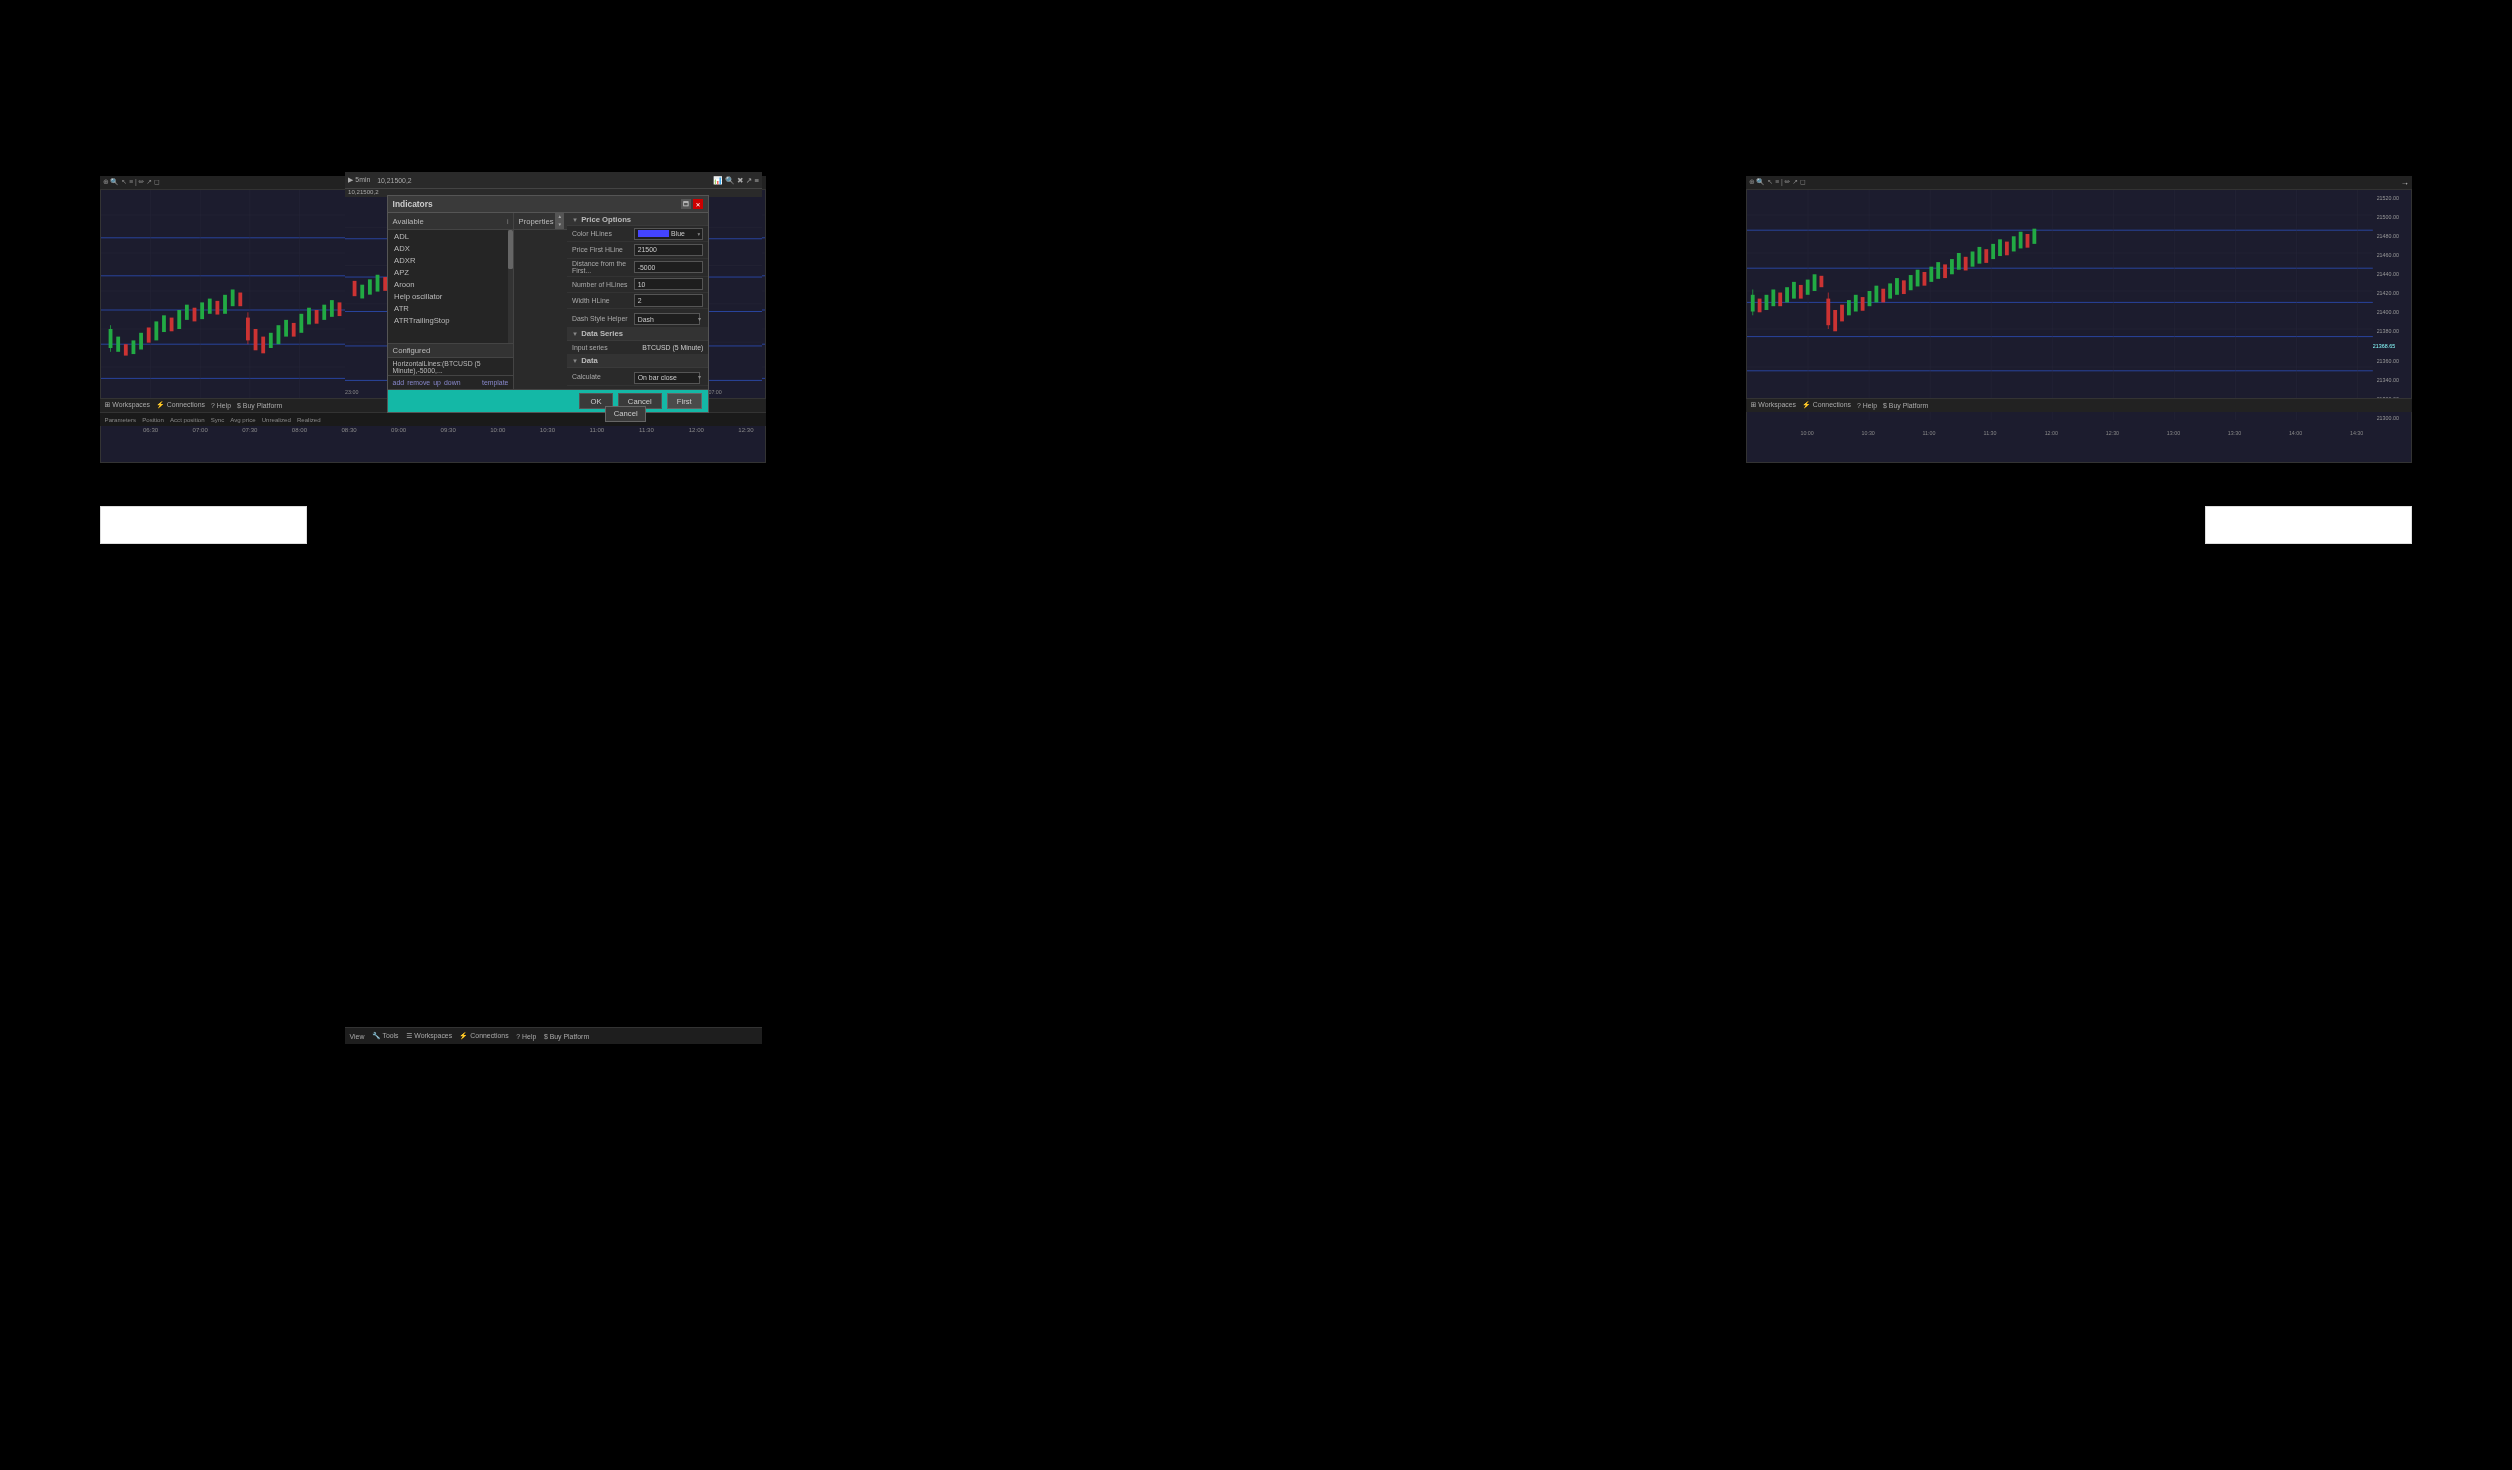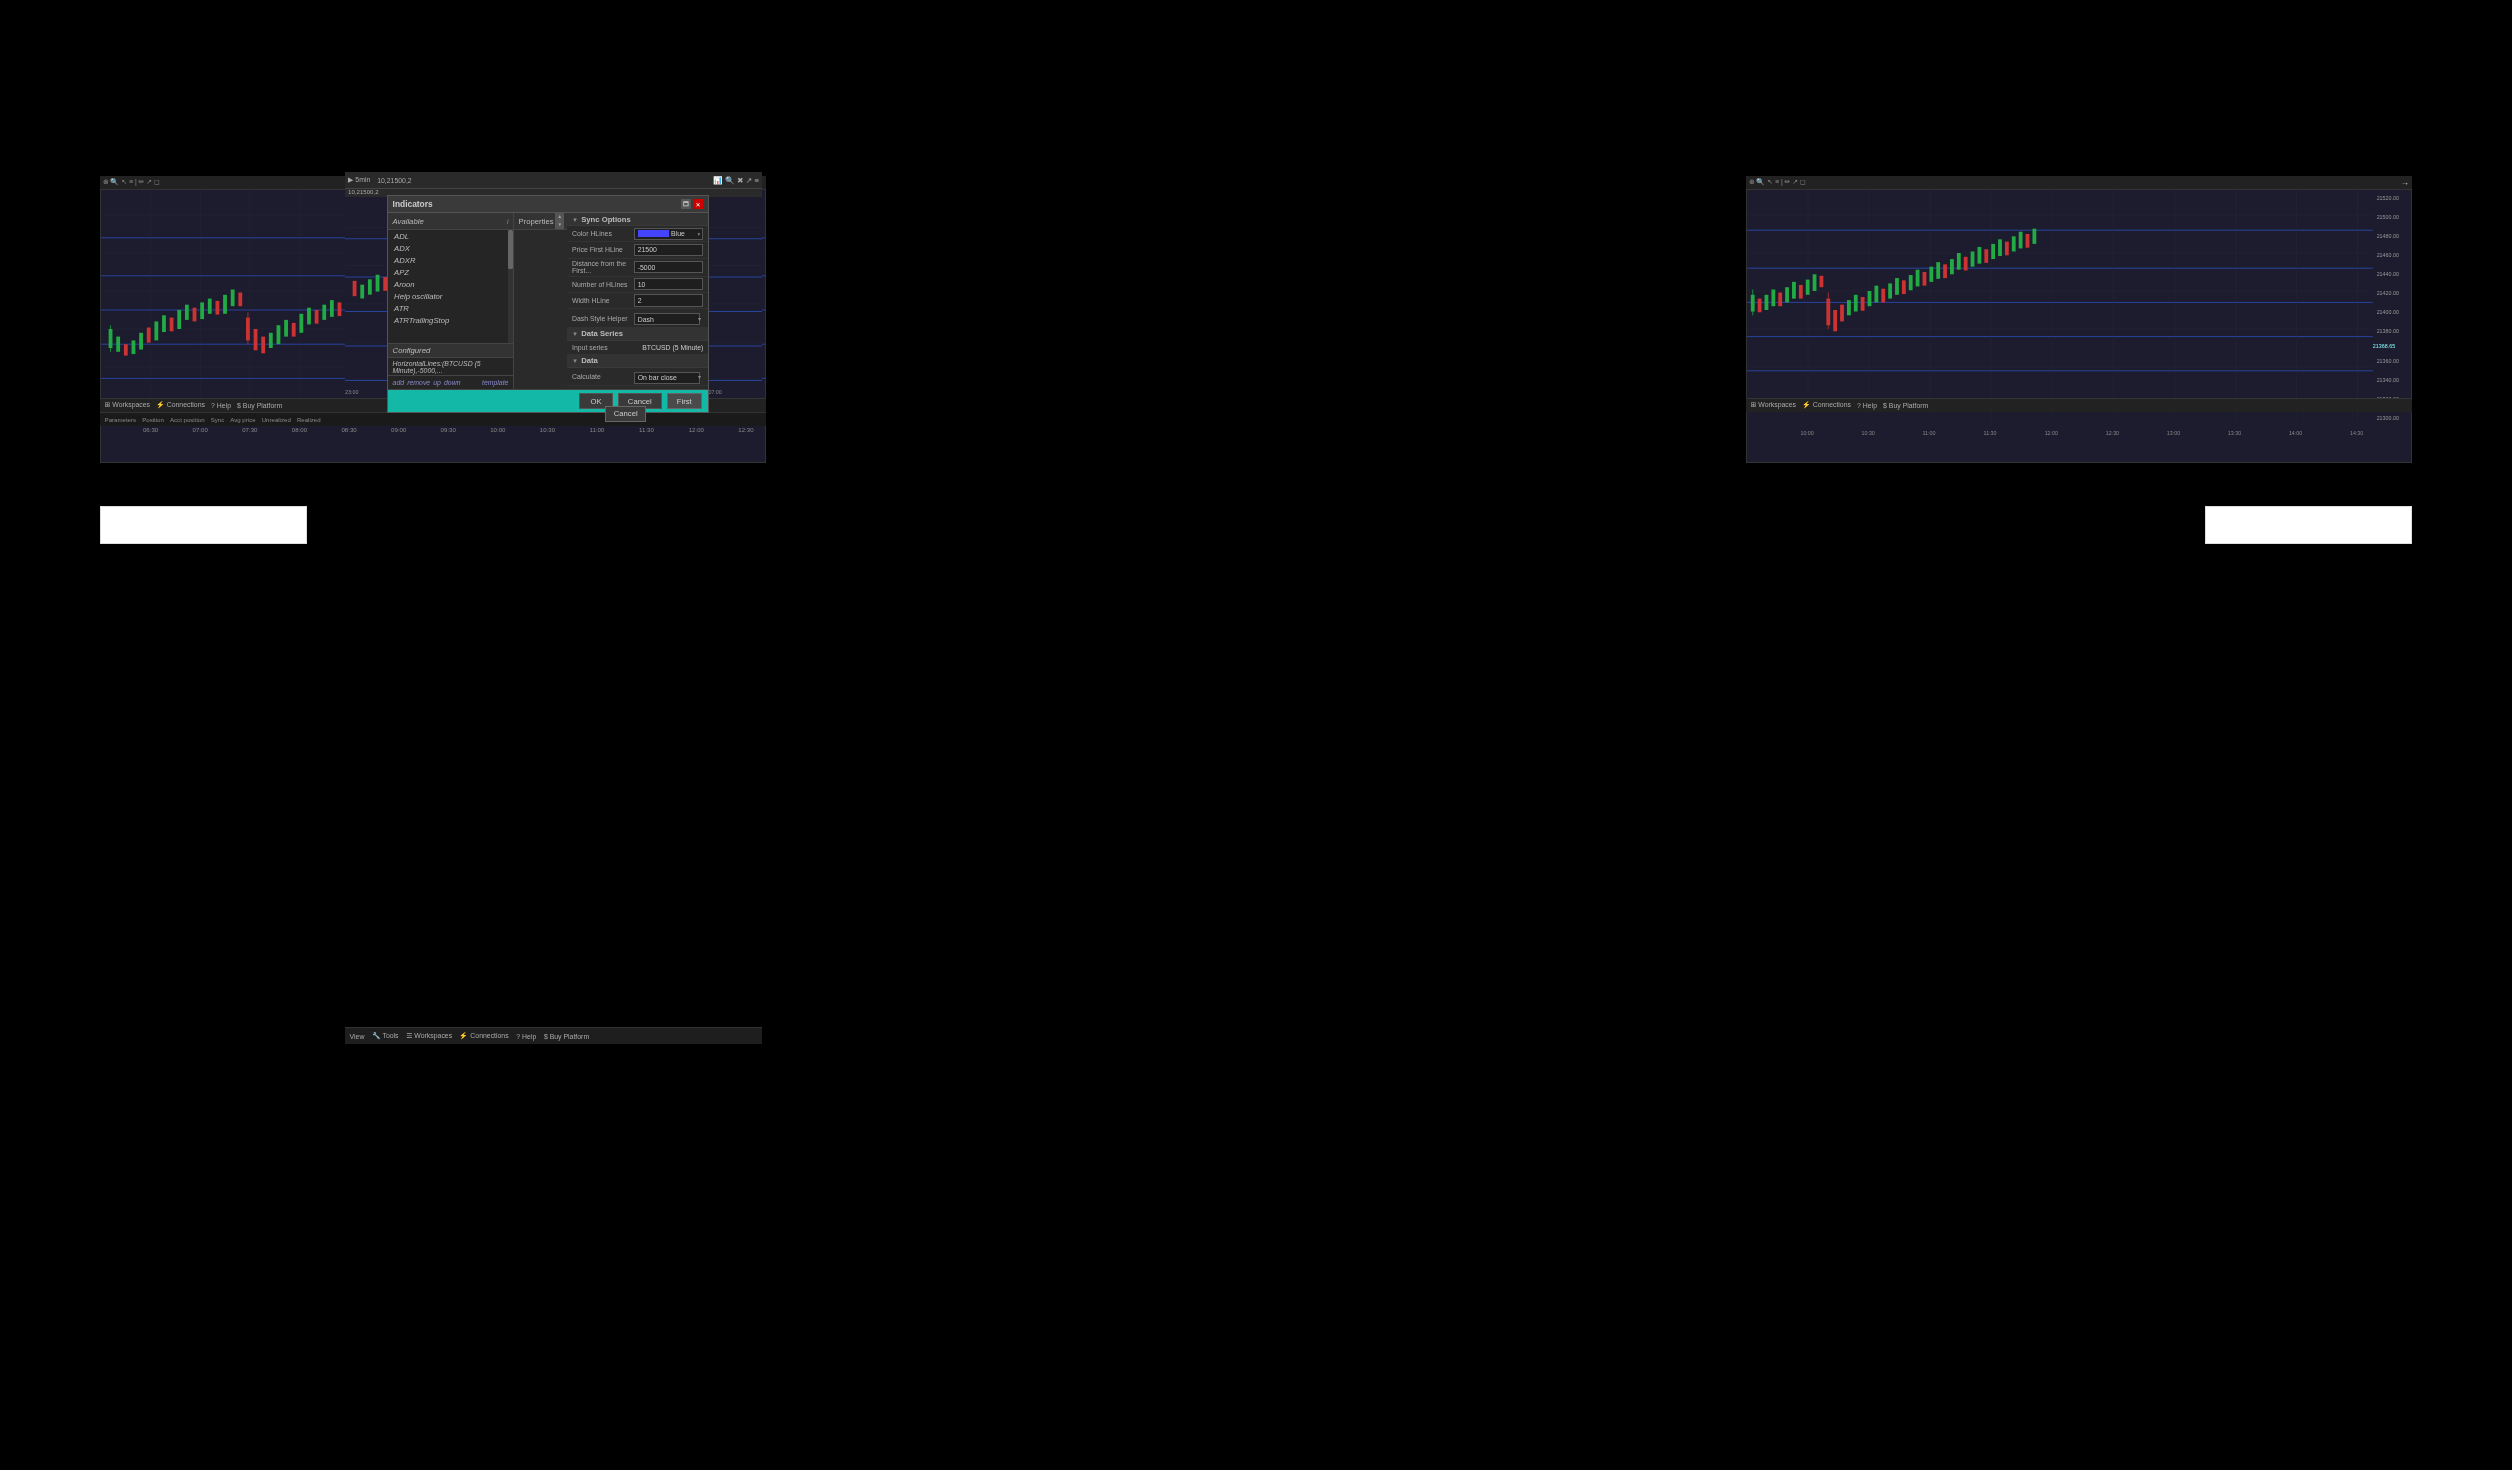--- a/index.html
+++ b/index.html
@@ -96,21 +96,20 @@
     }
 
     
     .left-panel {
       width: 126px;
       background: #252525;
       border-right: 0.8px solid #444;
       display: flex;
       flex-direction: column;
       flex-shrink: 0;
-      font-style: italic;
     }
 
     .panel-header {
       background: #333;
       height: 17px;
       display: flex;
       align-items: center;
       justify-content: space-between;
       padding: 0 4.6px;
       border-bottom: 0.8px solid #444;
@@ -900,21 +899,21 @@
         <div style="margin-left:auto;display:flex;flex-direction:column;gap:0;position:relative;right:-1.5px;">
           <button style="background:#555;border:none;color:#aaa;font-size:4.6px;width:9.2px;height:7.7px;cursor:pointer;line-height:1;">▲</button>
           <button style="background:#555;border:none;color:#aaa;font-size:4.6px;width:9.2px;height:7.7px;cursor:pointer;line-height:1;">▼</button>
         </div>
       </div>
 
       <div class="properties-content">
 
         <div class="section-header">
           <span class="section-toggle">▼</span>
-          <span class="section-label">Sync Options</span>
+          <span class="section-label">Price Options</span>
         </div>
 
         <div class="property-row">
           <span class="property-label">Color HLines</span>
           <div class="color-swatch">
             <div class="color-rect"></div>
             <span class="color-label">Blue</span>
             <span class="dropdown-arrow">▾</span>
           </div>
         </div>

